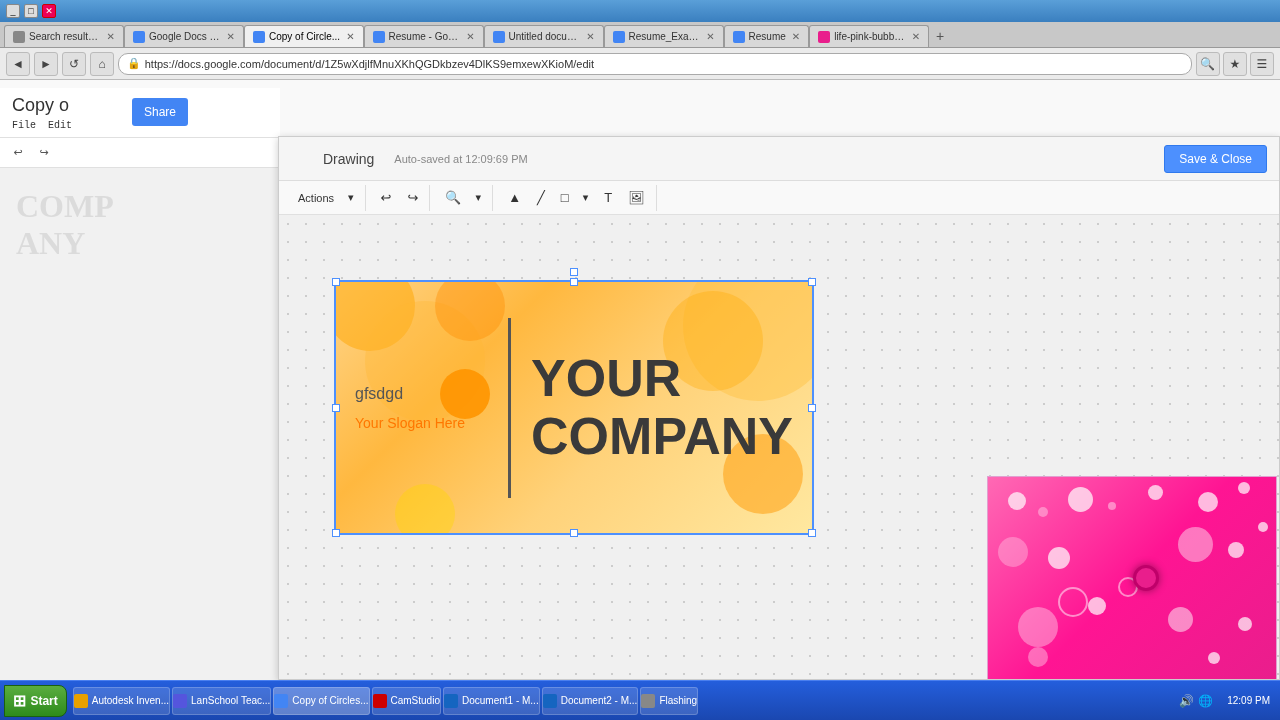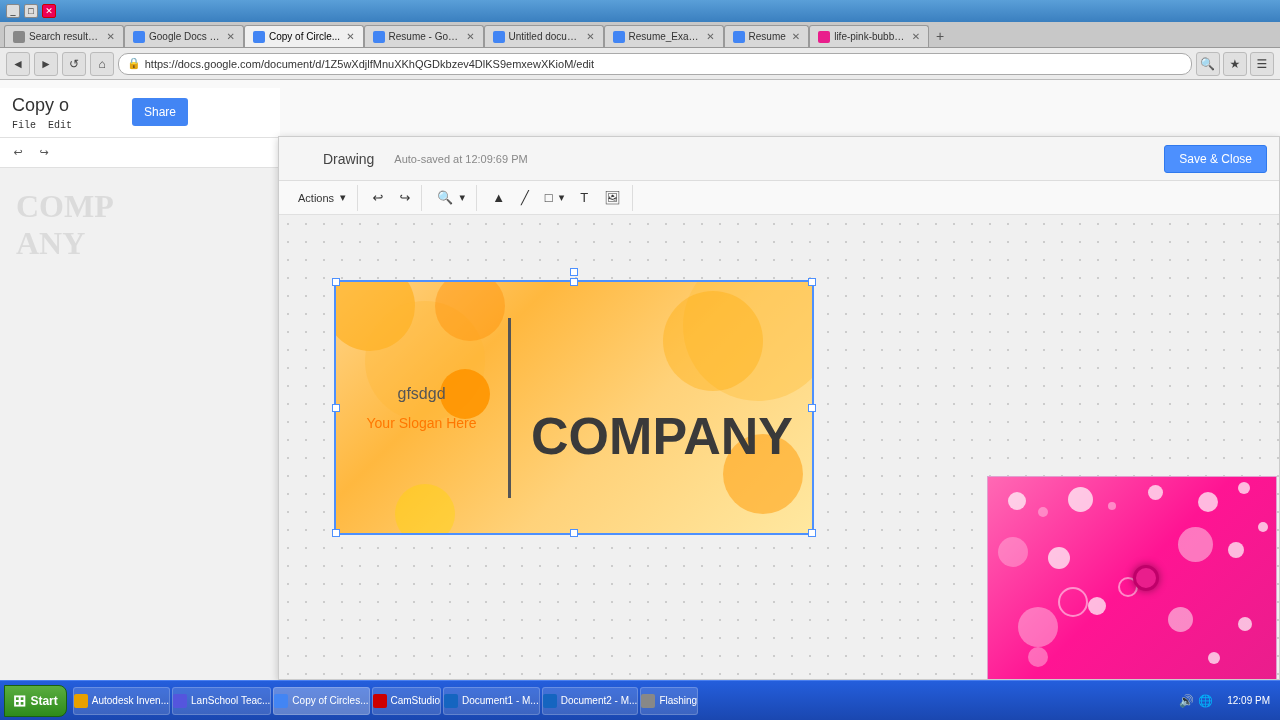--- a/index.html
+++ b/index.html
@@ -81,21 +81,21 @@
     .save-close-btn {
       height: 28px; padding: 0 14px; background: #4d90fe; color: white;
       border: 1px solid #3079ed; border-radius: 3px; font-size: 12px; cursor: pointer;
     }
 
     .drawing-toolbar {
       height: 34px; background: #f9f9f9; border-bottom: 1px solid #e0e0e0;
       display: flex; align-items: center; padding: 0 8px; gap: 4px;
     }
     .tool-group { display: flex; align-items: center; gap: 2px; padding: 0 4px; border-right: 1px solid #ddd; }
-    .tool-btn { height: 26px; padding: 0 6px; border: 1px solid transparent; border-radius: 2px; background: transparent; cursor: pointer; font-size: 11px; color: #333; display: flex; align-items: center; gap: 6px; }
+    .tool-btn { height: 26px; padding: 0 6px; border: 1px solid transparent; border-radius: 2px; background: transparent; cursor: pointer; font-size: 11px; color: #333; display: flex; align-items: center; gap: 14px; }
     .tool-icon { font-size: 13px; }
 
     .drawing-canvas {
       flex: 1; position: relative; overflow: hidden;
       background-image: radial-gradient(circle, #ccc 1px, transparent 1px);
       background-size: 18px 18px;
       background-color: #f0f0f0;
     }
 
     
@@ -106,21 +106,21 @@
       overflow: hidden;
     }
 
     
     .bubble {
       position: absolute; border-radius: 50%; opacity: 0.6;
     }
 
     .card-content {
       position: absolute; top: 0; left: 0; right: 0; bottom: 0;
-      display: flex; align-items: center; text-align: center;
+      display: flex; align-items: center;
     }
     .card-left {
       width: 200px; padding: 20px; display: flex; flex-direction: column; justify-content: center;
     }
     .card-divider {
       width: 3px; height: 180px; background: #555; align-self: center;
       flex-shrink: 0;
     }
     .card-right {
       flex: 1; padding: 20px; display: flex; align-items: center; justify-content: center;
@@ -339,21 +339,21 @@
             <div style="position:absolute;width:50px;height:50px;background:#ff9500;border-radius:50%;left:105px;top:88px;opacity:0.9;z-index:2;"></div>
 
             <div class="card-content">
               <div class="card-left" style="z-index:3;">
                 <div class="left-text">gfsdgd</div>
                 <div class="slogan-text">Your Slogan Here</div>
               </div>
               <div class="card-divider"></div>
               <div class="card-right" style="z-index:3;">
                 <div class="company-text">
-                  <br>
+                  <span>YOUR</span><br>
                   <span>COMPANY</span>
                 </div>
               </div>
             </div>
           </div>
 
           <div style="position:absolute;left:55px;top:65px;width:480px;height:255px;border:2px solid #4d90fe;pointer-events:none;z-index:5;">
 
             <div style="position:absolute;width:8px;height:8px;background:white;border:1px solid #4d90fe;left:0;top:0;transform:translate(-50%,-50%);"></div>
             <div style="position:absolute;width:8px;height:8px;background:white;border:1px solid #4d90fe;left:50%;top:0;transform:translate(-50%,-50%);"></div>

